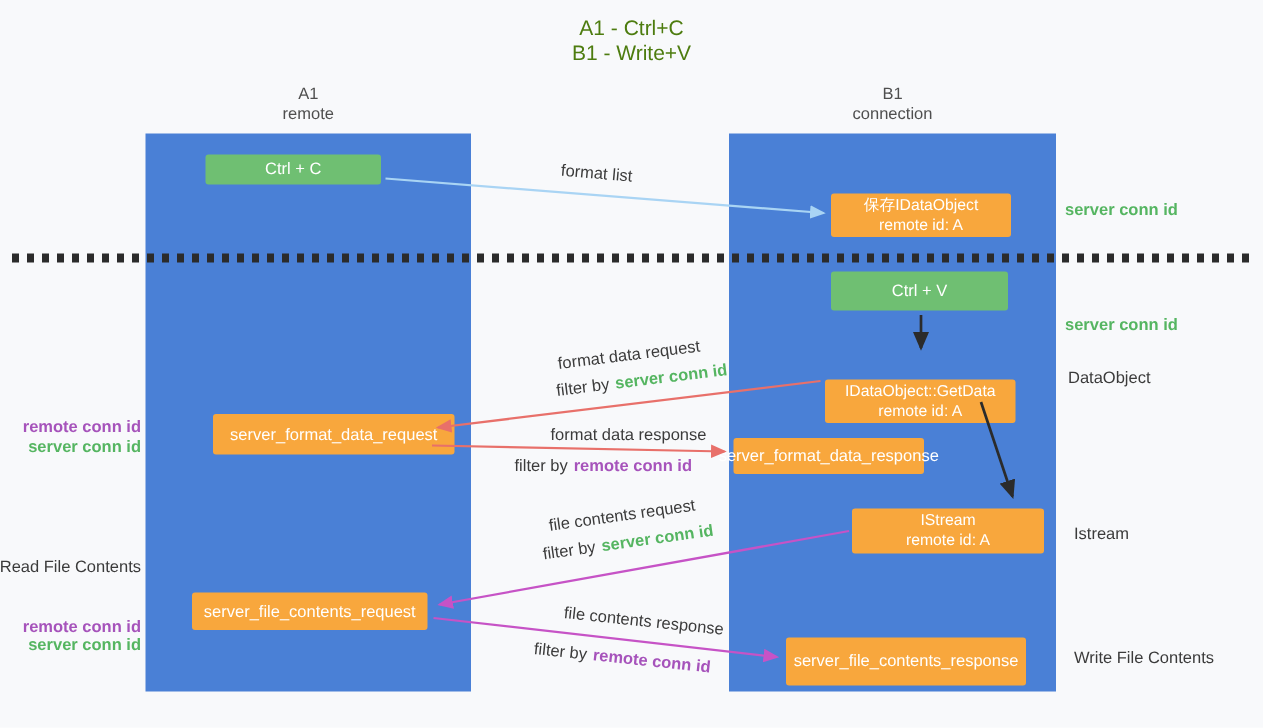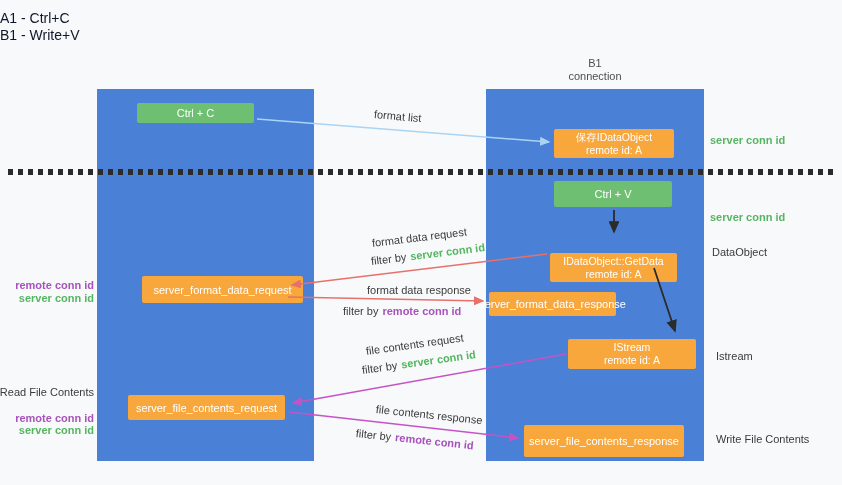--- a/index.html
+++ b/index.html
@@ -4,21 +4,21 @@
 <style>
   html,body{margin:0;padding:0;}
   .canvas{
     position:relative; width:842px; height:485px;
     background:#f8f9fb;
     font-family:"Liberation Sans","DejaVu Sans",sans-serif;
     overflow:hidden;
   }
   .title{
     position:absolute; left:0; right:0; top:10px;
-    text-align:left; color:#0f172a; font-size:14px; line-height:17px;
+    text-align:center; color:#4d7c0f; font-size:14px; line-height:17px;
     z-index:2;
   }
   .title span{display:block;}
   .col-header{
     position:absolute; text-align:center; color:#4f4f4f;
     font-size:11px; line-height:13px; z-index:2;
   }
   .col-header span{display:block;}
   .column{
     position:absolute; background:var(--column-blue,#4a80d6); z-index:1;
@@ -55,20 +55,24 @@
 </head>
 <body>
 
 <div class="canvas">
 
   <div class="title">
     <span>A1 - Ctrl+C</span>
     <span>B1 - Write+V</span>
   </div>
 
+  <div class="col-header" style="left:97px;width:217px;top:57px;">
+    <span>A1</span>
+    <span>remote</span>
+  </div>
   <div class="col-header" style="left:486px;width:218px;top:57px;">
     <span>B1</span>
     <span>connection</span>
   </div>
 
   <div class="column" style="left:97px;top:89px;width:217px;height:372px;"></div>
   <div class="column" style="left:486px;top:89px;width:218px;height:372px;"></div>
 
   <div class="dotted-line"></div>
 
@@ -112,21 +116,21 @@
   </div>
 
   <div class="lbl green-t" style="left:710px;top:134px;">server conn id</div>
   <div class="lbl green-t" style="left:710px;top:211px;">server conn id</div>
   <div class="lbl" style="left:712px;top:246px;text-align:right;">DataObject</div>
   <div class="lbl" style="left:716px;top:350px;">Istream</div>
   <div class="lbl" style="left:716px;top:433px;">Write File Contents</div>
 
   <div class="lbl right-anchor purple-t" style="right:748px;top:279px;">remote conn id</div>
   <div class="lbl right-anchor green-t" style="right:748px;top:292px;">server conn id</div>
-  <div class="lbl right-anchor" style="right:748px;top:386px;">Read File Contents</div>
+  <div class="lbl right-anchor" style="right:748px;top:372px;">Read File Contents</div>
   <div class="lbl right-anchor purple-t" style="right:748px;top:412px;">remote conn id</div>
   <div class="lbl right-anchor green-t" style="right:748px;top:424px;">server conn id</div>
 
   <div class="lbl rot" style="left:374px;top:108px;transform:rotate(5deg);">format list</div>
 
   <div class="lbl rot" style="left:372px;top:237px;transform:rotate(-7deg);">format data request</div>
   <div class="lbl rot" style="left:371px;top:255px;transform:rotate(-7deg);">
     <span class="filter-prefix">filter by</span><span class="green-t">server conn id</span>
   </div>
 

